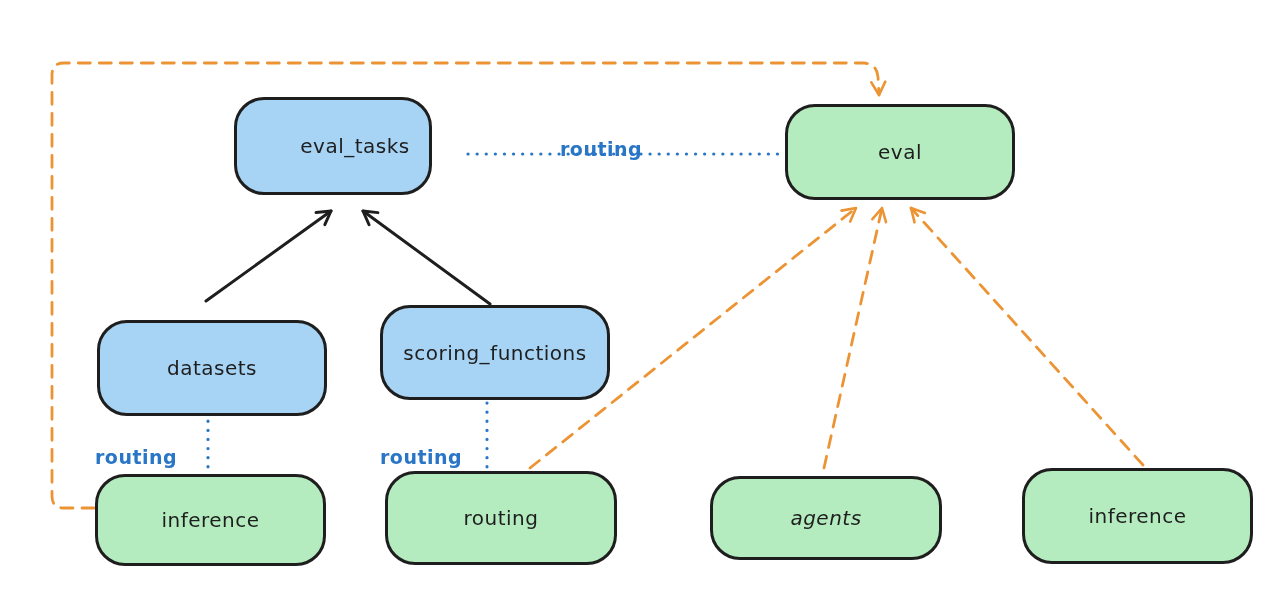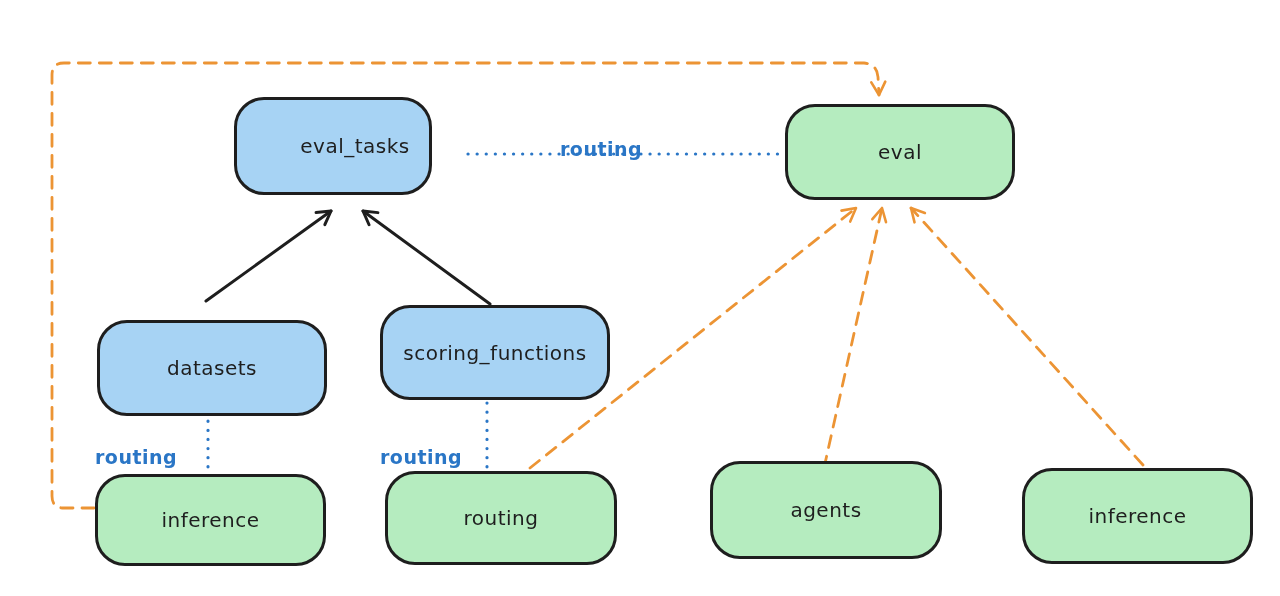--- a/index.html
+++ b/index.html
@@ -91,21 +91,21 @@
   </div>
 
   <div class="node green" style="left:95px; top:474px; width:231px; height:92px;">
     <span>inference</span>
   </div>
 
   <div class="node green" style="left:385px; top:471px; width:232px; height:94px;">
     <span>routing</span>
   </div>
 
-  <div class="node green" style="left:710px; top:461px; width:232px; height:98px;">
+  <div class="node green" style="left:710px; top:476px; width:232px; height:84px;font-style:italic;">
     <span>agents</span>
   </div>
 
   <div class="node green" style="left:1022px; top:468px; width:231px; height:96px;">
     <span>inference</span>
   </div>
 
   <div class="edge-label" style="left:560px; top:118px;">routing</div>
   <div class="edge-label" style="left:95px; top:426px;">routing</div>
   <div class="edge-label" style="left:380px; top:426px;">routing</div>

